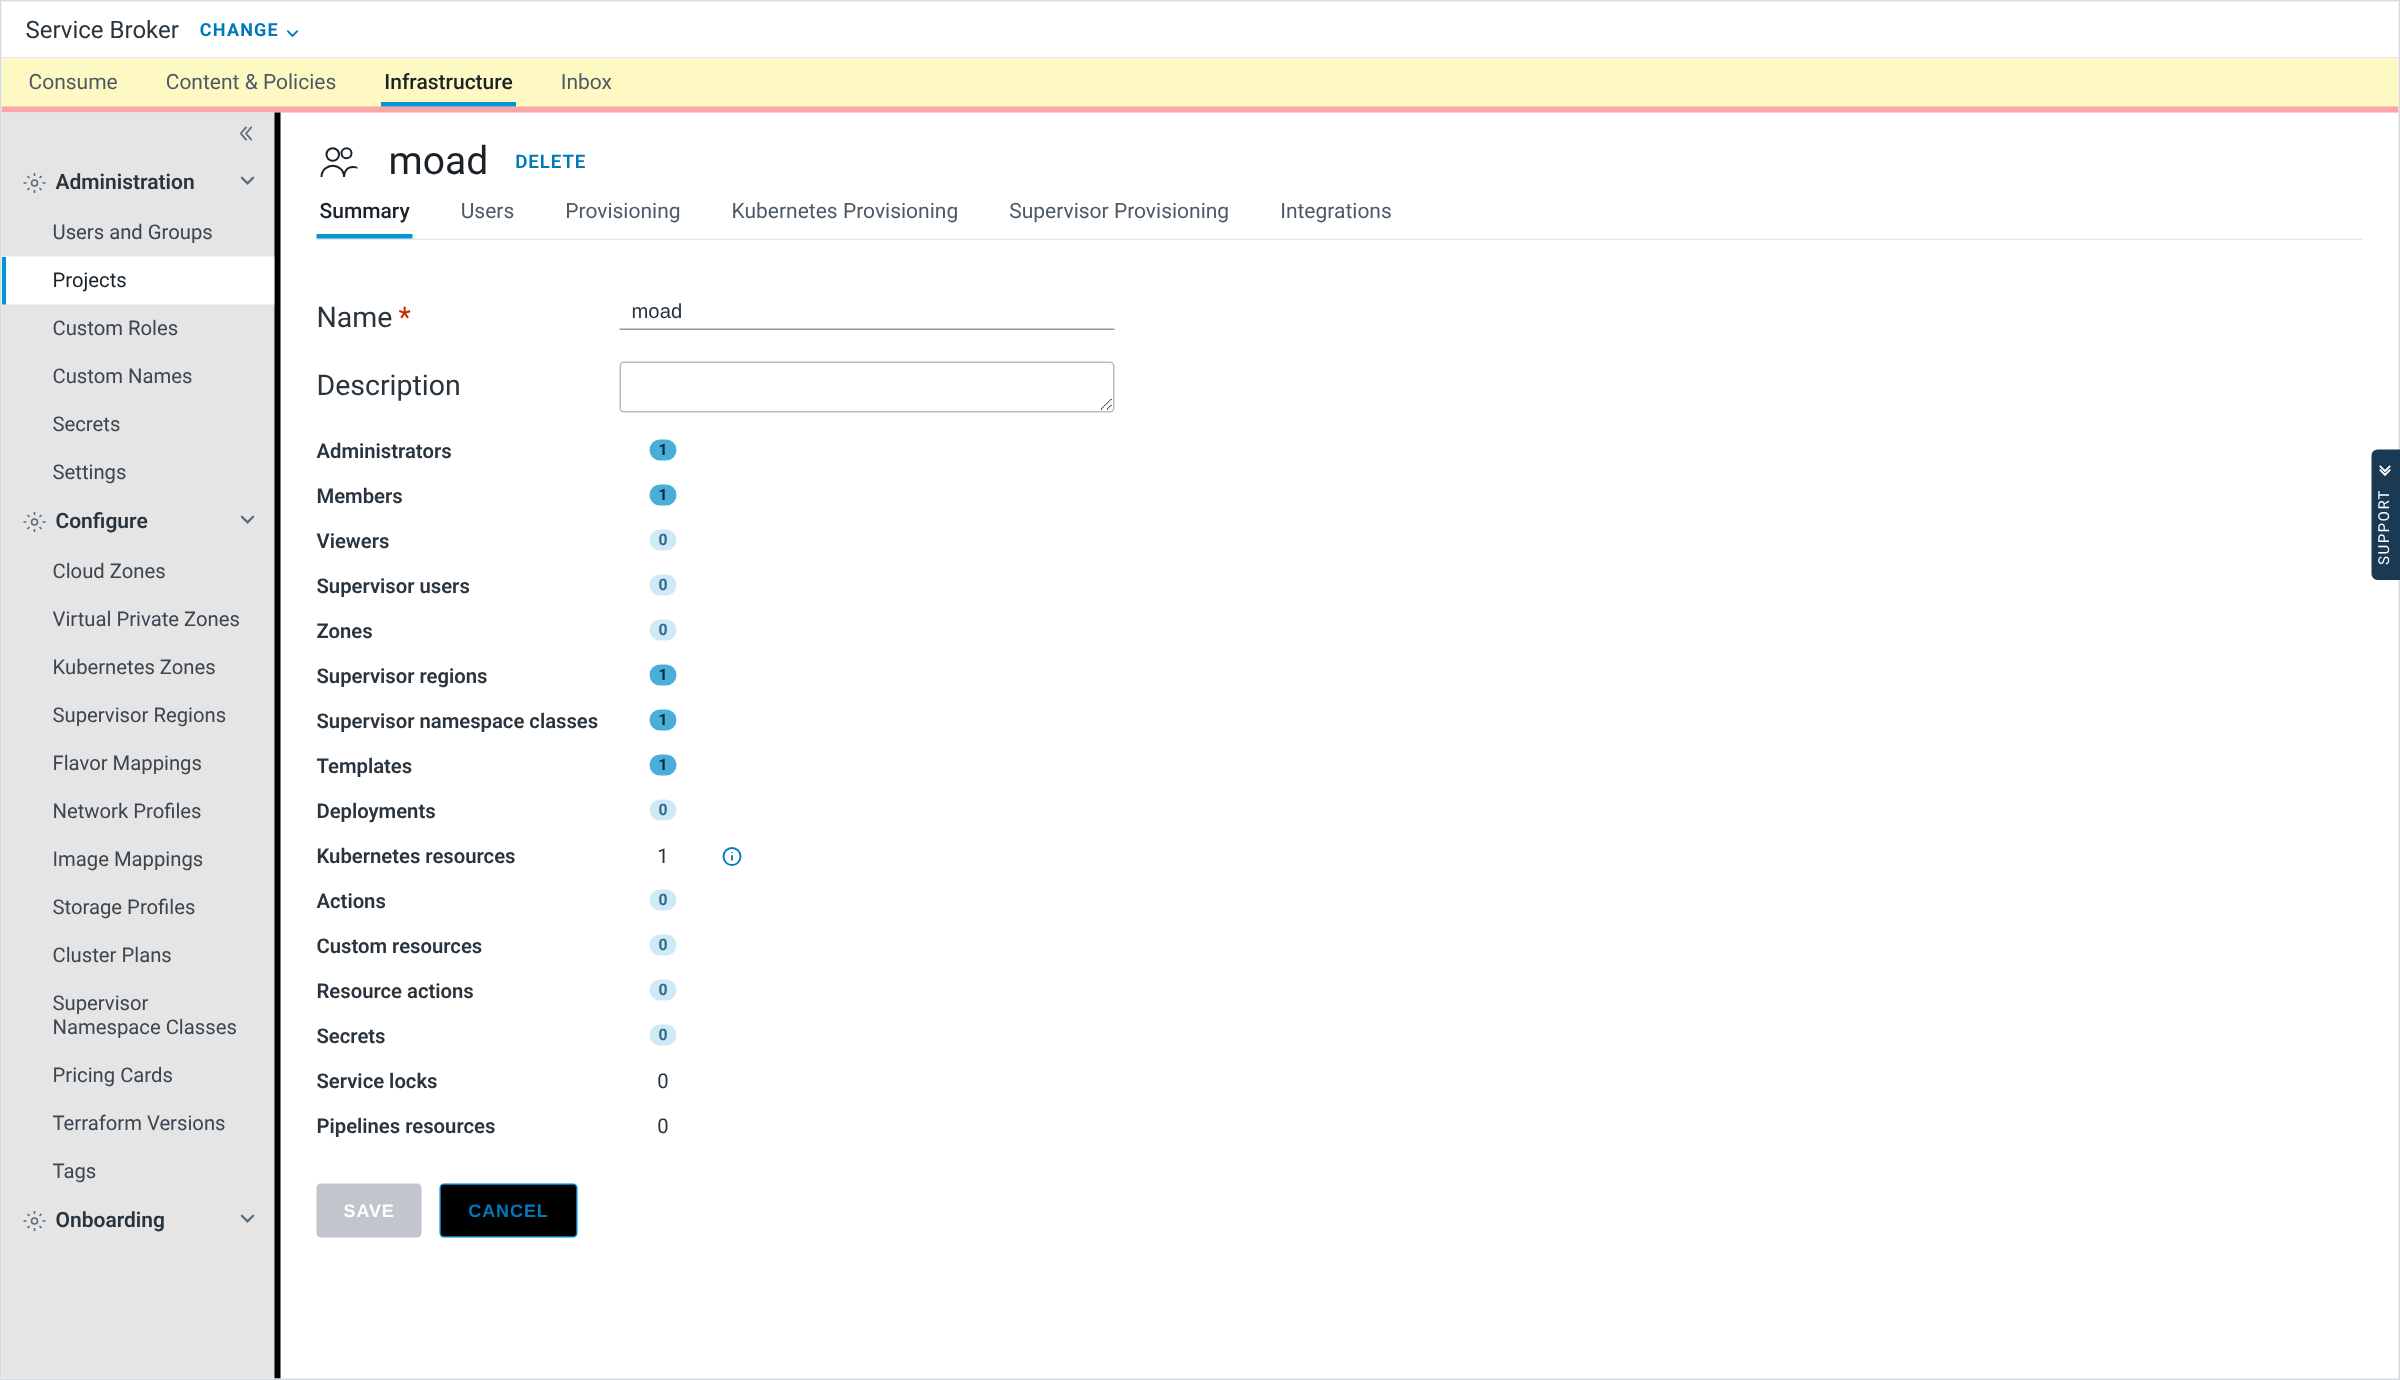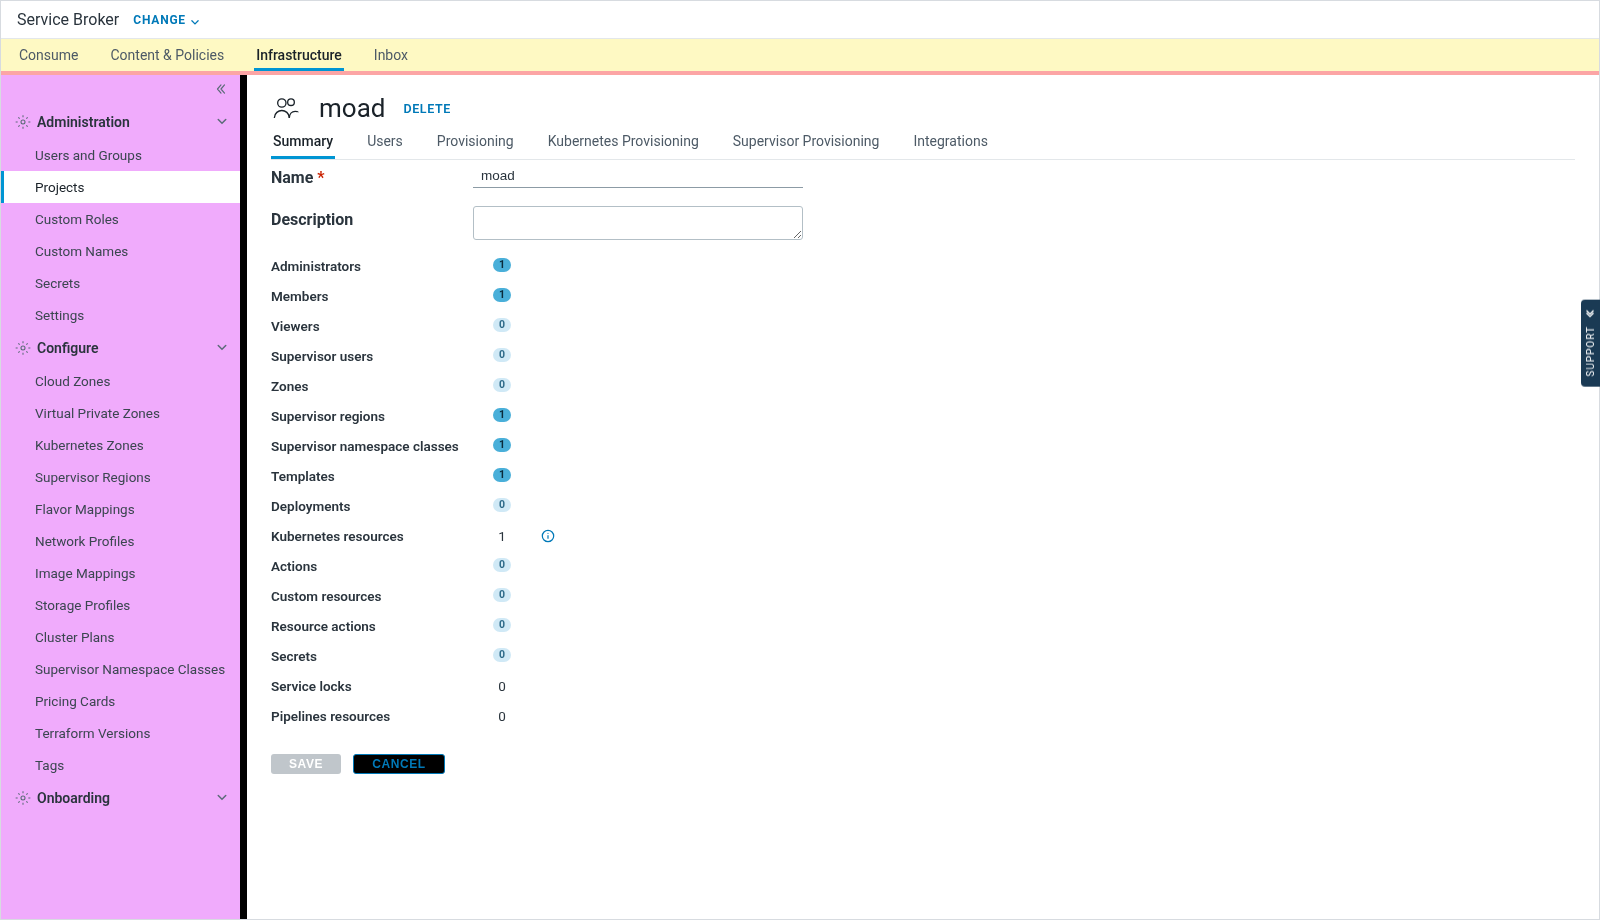--- a/index.html
+++ b/index.html
@@ -13,60 +13,60 @@
   .change-link { display: inline-flex; align-items: flex-end; font-size: 12px; font-weight: 700; letter-spacing: 0.8px; color: #0079b8; cursor: pointer; }
   .chev-down { width: 10px; height: 10px; margin-left: 4px; }
 
   
   .top-nav { display: flex; height: 36px; padding: 0 16px; border-bottom: 4px solid #fca5a5; background: #fef9c3; align-items: flex-end; }
   .top-nav .tab { margin-right: 28px; font-size: 14px; color: #4d5a66; padding: 0 2px 8px 2px; cursor: pointer; }
   .top-nav .tab.active { color: #1a2229; border-bottom: 3px solid #0095d3; padding-bottom: 5px; font-weight: 500; }
 
   
   .body { display: flex; height: calc(100% - 74px); }
-  .sidebar { width: 246px; background: #f0abfc; border-right: 7px solid #000000; overflow-y: auto; position: relative; }
+  .sidebar { width: 186px; background: #e5e5e5; border-right: 4px solid #000000; overflow-y: auto; position: relative; }
   .collapse-row { display: flex; justify-content: flex-end; align-items: center; height: 30px; padding-right: 12px; }
   .collapse-icon svg { width: 14px; height: 14px; }
 
   .section-header { display: flex; align-items: center; justify-content: space-between; padding: 9px 12px 9px 14px; font-size: 14px; font-weight: 600; color: #2a343d; cursor: pointer; }
   .section-header .left { display: flex; align-items: center; gap: 6px; }
   .section-header svg.section-icon { width: 16px; height: 16px; }
   .section-caret svg { width: 12px; height: 12px; }
 
   .subitem { display: block; padding: 8px 12px 8px 34px; font-size: 13.5px; color: #3b4650; cursor: pointer; }
   .subitem.active { background: #fff; box-shadow: inset 3px 0 0 #0095d3; color: #1a2229; }
 
   
   .main { flex: 1; padding: 18px 24px 0 24px; overflow-y: auto; position: relative; }
   .page-title-row { display: flex; align-items: center; gap: 18px; margin-bottom: 10px; }
   .page-title-row svg.group-icon { width: 30px; height: 30px; stroke: #1a2229; }
   .page-title { font-size: 26px; font-weight: 400; color: #1a2229; }
   .delete-link { font-size: 12.5px; letter-spacing: 0.6px; color: #0079b8; font-weight: 600; cursor: pointer; }
 
-  .sub-tabs { display: flex; gap: 30px; border-bottom: 1px solid #e3e7ea; margin-bottom: 4px; }
+  .sub-tabs { display: flex; gap: 30px; border-bottom: 1px solid #e3e7ea; margin-bottom: 36px; }
   .sub-tabs .stab { font-size: 14px; color: #4d5a66; padding: 0 2px 10px 2px; cursor: pointer; }
   .sub-tabs .stab.active { color: #1a2229; border-bottom: 3px solid #0095d3; padding-bottom: 7px; font-weight: 500; }
 
   .form-row { display: flex; align-items: flex-start; margin-bottom: 18px; }
-  .form-label { width: 202px; font-size: 16px; font-weight: 700; color: #2a343d; padding-top: 4px; }
+  .form-label { width: 202px; font-size: 19px; font-weight: 400; color: #2a343d; padding-top: 4px; }
   .req { color: #c92100; margin-left: 4px; }
   .text-input { width: 330px; border: none; border-bottom: 1px solid #8c9ba5; padding: 4px 8px; font-size: 13.5px; color: #2a343d; outline: none; background: #fff; }
   .textarea { width: 330px; height: 34px; border: 1px solid #b3bfc6; border-radius: 3px; resize: both; padding: 4px 8px; font-size: 13.5px; }
 
   h2.overview { font-size: 22px; font-weight: 400; color: #1a2229; margin: 8px 0 14px 0; }
   .ov-row { display: flex; height: 30px; gap: 20px; }
   .ov-label { width: 202px; font-size: 13.5px; font-weight: 600; color: #2a343d; }
   .badge { display: inline-flex; align-items: center; justify-content: center; min-width: 18px; height: 14px; padding: 0 5px; border-radius: 8px; font-size: 10.5px; font-weight: 700; line-height: 1; }
   .badge.highlight { background: #49afd9; color: #0a2a3a; }
   .badge.zero { background: #d0e9f6; color: #2e6b8a; }
   .plain-number { font-size: 13.5px; color: #2a343d; width: 18px; text-align: center; }
   .info-icon { margin-left: 10px; width: 14px; height: 14px; }
 
   .footer-btns { display: flex; gap: 12px; padding: 16px 0 14px 0; }
-  .btn { height: 20px; padding: 0 18px; border-radius: 3px; font-size: 12px; letter-spacing: 0.6px; font-weight: 600; cursor: pointer; display: inline-flex; align-items: center; }
+  .btn { height: 36px; padding: 0 18px; border-radius: 3px; font-size: 12px; letter-spacing: 0.6px; font-weight: 600; cursor: pointer; display: inline-flex; align-items: center; }
   .btn-primary-disabled { background: #c0c6cb; color: #fff; border: none; cursor: not-allowed; }
   .btn-outline { background: #000000; color: #0079b8; border: 1px solid #0079b8; }
 
   
   .support-tab { position: fixed; right: 0; top: 300px; background: #1a3a54; color: #fff; font-size: 10px; letter-spacing: 1px; writing-mode: vertical-rl; transform: rotate(180deg); padding: 10px 4px; border-radius: 0 4px 4px 0; display: flex; align-items: center; gap: 6px; cursor: pointer; }
   .support-tab svg { width: 10px; height: 10px; transform: rotate(90deg); }
 </style>
 </head>
 <body>
 

